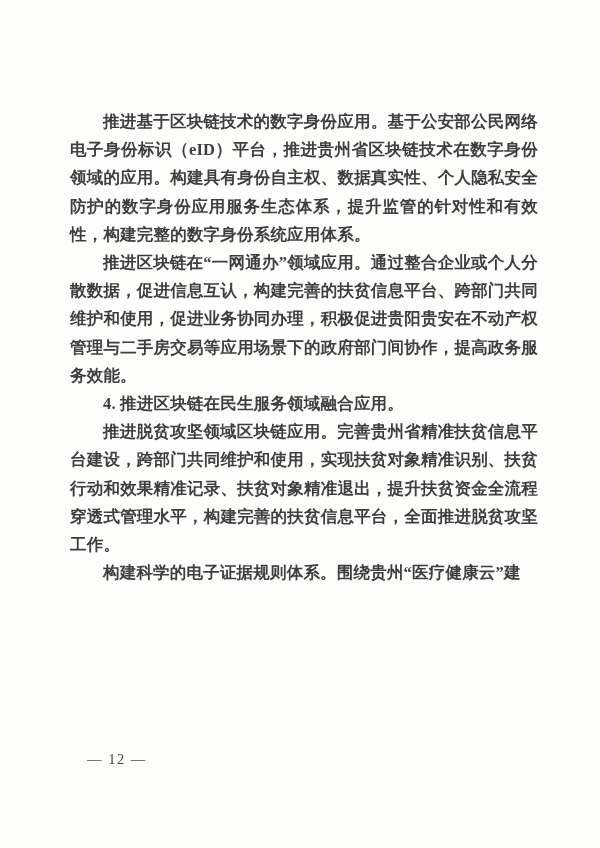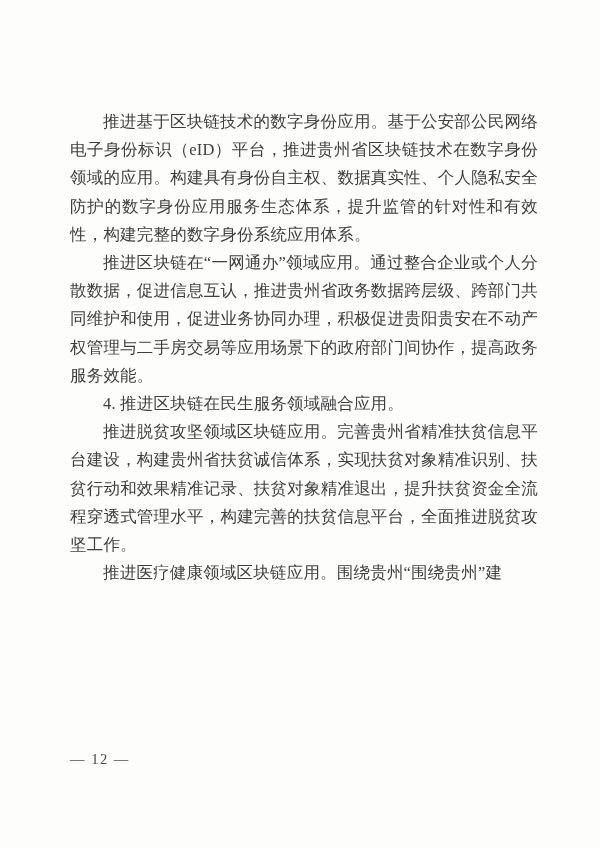--- a/index.html
+++ b/index.html
@@ -14,47 +14,48 @@
     background: #fdfdfc;
     overflow: hidden;
     font-family: "Liberation Serif", "DejaVu Serif", serif;
   }
   .text-block {
     position: absolute;
     left: 70px;
     top: 108px;
     width: 468px;
     color: #3e3e3e;
+    font-weight: bold;
   }
   .text-block p {
     margin: 0;
     padding: 0;
     font-size: 16.5px;
     line-height: 28.2px;
     letter-spacing: 0.2px;
     text-indent: 2em;
     text-align: justify;
     text-justify: inter-ideograph;
     word-break: break-all;
   }
   .footer {
     position: absolute;
-    left: 70px;
+    left: 87px;
     top: 750px;
     font-size: 14.5px;
     line-height: 18px;
     letter-spacing: 1.5px;
     color: #474747;
   }
 </style>
 </head>
 <body>
 
 <div class="page">
   <div class="text-block">
     <p>推进基于区块链技术的数字身份应用。基于公安部公民网络电子身份标识（eID）平台，推进贵州省区块链技术在数字身份领域的应用。构建具有身份自主权、数据真实性、个人隐私安全防护的数字身份应用服务生态体系，提升监管的针对性和有效性，构建完整的数字身份系统应用体系。</p>
-    <p>推进区块链在“一网通办”领域应用。通过整合企业或个人分散数据，促进信息互认，推进贵州省政务数据跨层级、跨部门共同维护和使用，促进业务协同办理，积极促进贵阳贵安在不动产权管理与二手房交易等应用场景下的政府部门间协作，提高政务服务效能。</p>
+    <p>推进区块链在“一网通办”领域应用。通过整合企业或个人分散数据，促进信息互认，构建完善的扶贫信息平台、跨部门共同维护和使用，促进业务协同办理，积极促进贵阳贵安在不动产权管理与二手房交易等应用场景下的政府部门间协作，提高政务服务效能。</p>
     <p>4. 推进区块链在民生服务领域融合应用。</p>
-    <p>推进脱贫攻坚领域区块链应用。完善贵州省精准扶贫信息平台建设，构建贵州省扶贫诚信体系，实现扶贫对象精准识别、扶贫行动和效果精准记录、扶贫对象精准退出，提升扶贫资金全流程穿透式管理水平，构建完善的扶贫信息平台，全面推进脱贫攻坚工作。</p>
-    <p>推进医疗健康领域区块链应用。围绕贵州“围绕贵州”建</p>
+    <p>推进脱贫攻坚领域区块链应用。完善贵州省精准扶贫信息平台建设，跨部门共同维护和使用，实现扶贫对象精准识别、扶贫行动和效果精准记录、扶贫对象精准退出，提升扶贫资金全流程穿透式管理水平，构建完善的扶贫信息平台，全面推进脱贫攻坚工作。</p>
+    <p>构建科学的电子证据规则体系。围绕贵州“医疗健康云”建</p>
   </div>
   <div class="footer">— 12 —</div>
 </div>
 
 </body></html>

